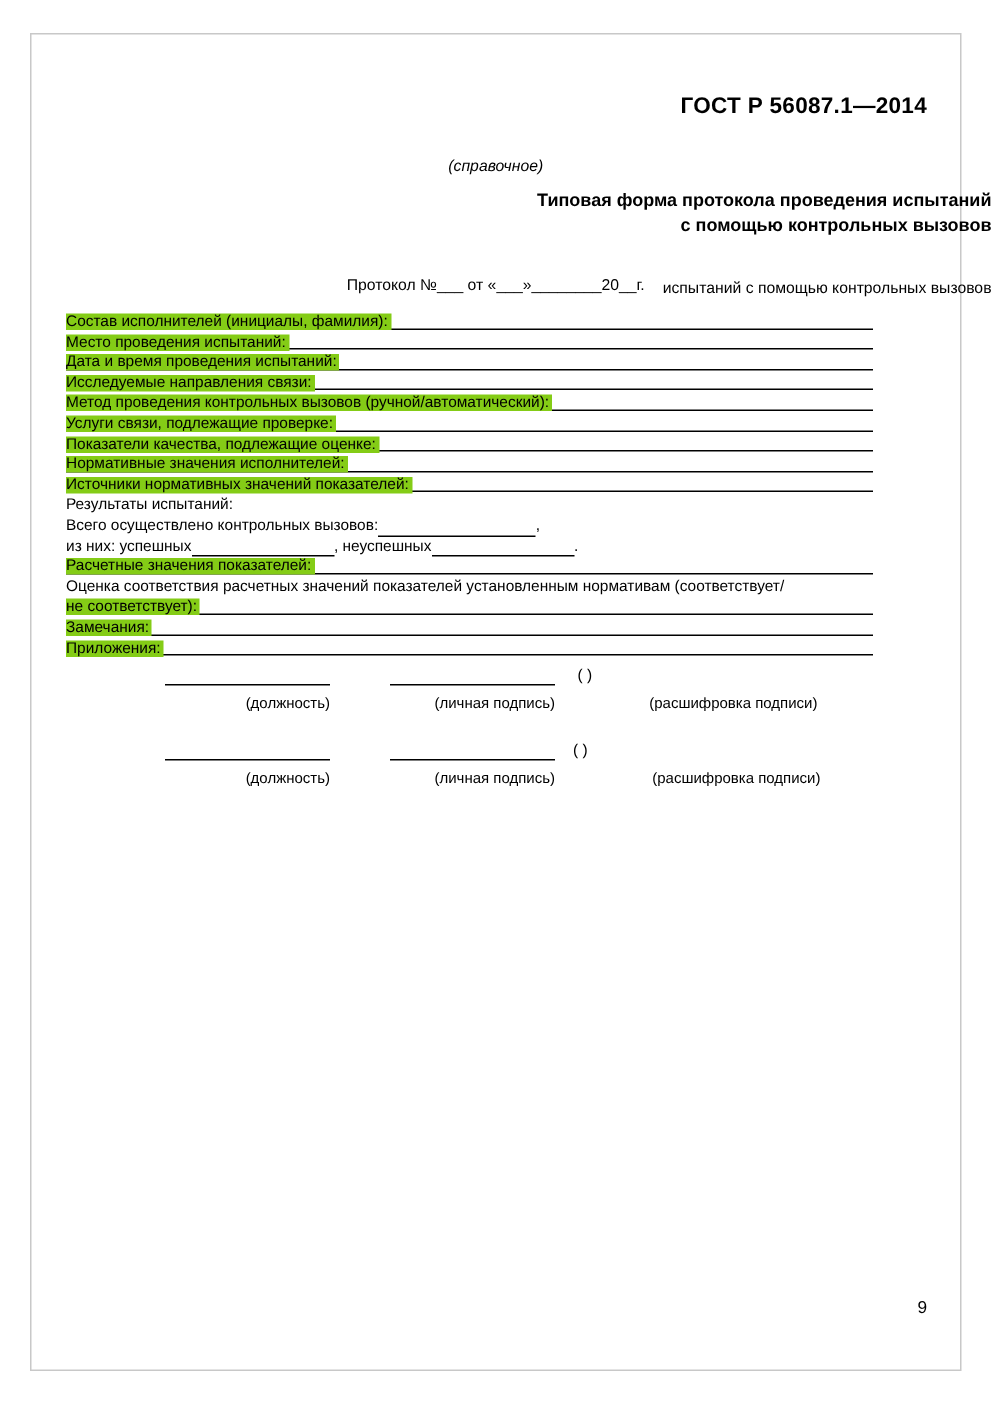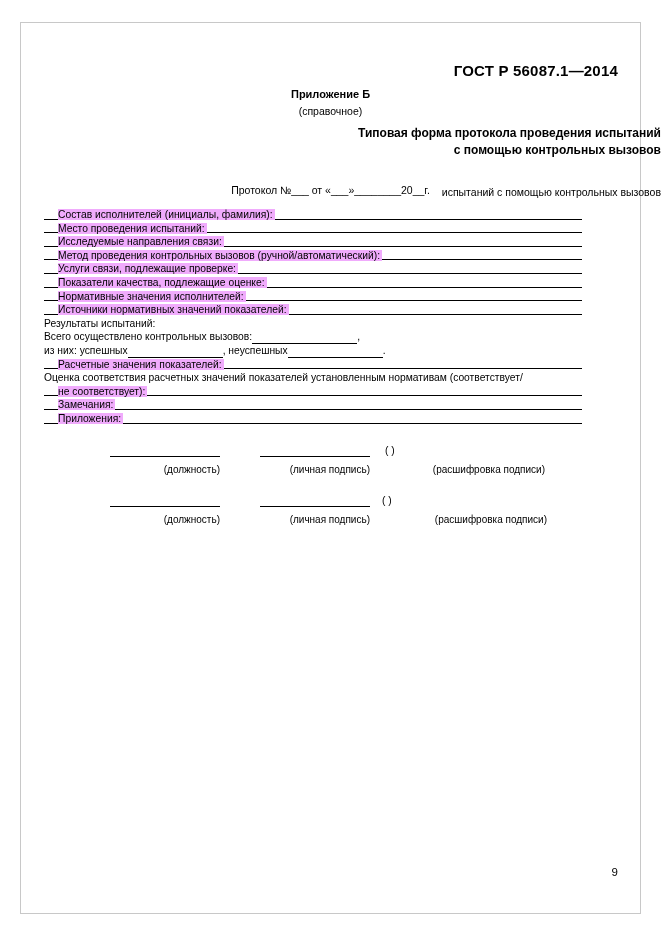--- a/index.html
+++ b/index.html
@@ -49,20 +49,21 @@
     font-size: 11px;
     font-weight: bold;
   }
   .appendix-sub {
     position: absolute;
     top: 105px;
     left: 0;
     width: 661px;
     text-align: center;
     font-size: 10.5px;
+    font-style: italic;
   }
   .title {
     position: absolute;
     top: 125px;
     left: 0;
     width: 661px;
     text-align: right;
     font-size: 12px;
     font-weight: bold;
     line-height: 17px;
@@ -92,24 +93,23 @@
   }
   .rowline {
     position: relative;
     font-size: 10.3px;
     line-height: 13.6px;
     height: 13.6px;
     white-space: nowrap;
   }
   .rowline .txt {
     position: relative;
-    background: #f0abfc;
+    background: #84cc16;
     padding-right: 2px;
     z-index: 2;
-    margin-left: 14px;
   }
   .rowline .underline {
     position: absolute;
     left: 0;
     right: 0;
     bottom: 2px;
     border-bottom: 1px solid #000;
     z-index: 1;
   }
   .plain {
@@ -161,21 +161,20 @@
 </style>
 </head>
 <body>
 
 <div class="page">
 
   <div class="frame"></div>
 
   <div class="std-header">ГОСТ Р 56087.1—2014</div>
 
-  <div class="appendix-label">Приложение Б</div>
   <div class="appendix-sub">(справочное)</div>
 
   <div class="title">
     <div>Типовая форма протокола проведения испытаний</div>
     <div>с помощью контрольных вызовов</div>
   </div>
 
   <div class="proto-line1">Протокол №___  от «___»________20__г.</div>
   <div class="proto-line2">испытаний с помощью контрольных вызовов</div>
 
@@ -184,20 +183,24 @@
     <div class="rowline">
       <span class="txt">Состав исполнителей (инициалы, фамилия):</span>
       <span class="underline"></span>
     </div>
 
     <div class="rowline">
       <span class="txt">Место проведения испытаний:</span>
       <span class="underline"></span>
     </div>
 
+    <div class="rowline">
+      <span class="txt">Дата и время проведения испытаний:</span>
+      <span class="underline"></span>
+    </div>
 
     <div class="rowline">
       <span class="txt">Исследуемые направления связи:</span>
       <span class="underline"></span>
     </div>
 
     <div class="rowline">
       <span class="txt">Метод проведения контрольных вызовов (ручной/автоматический):</span>
       <span class="underline"></span>
     </div>

